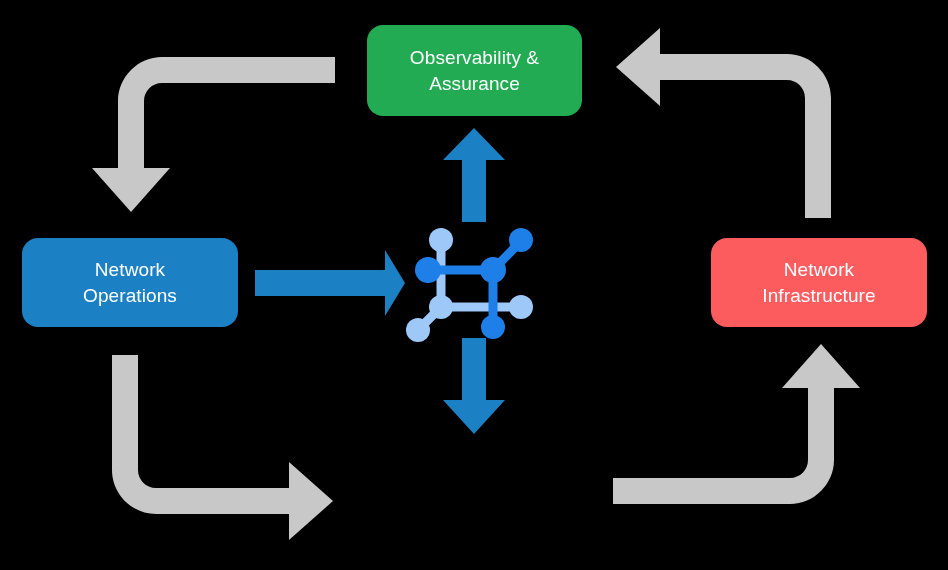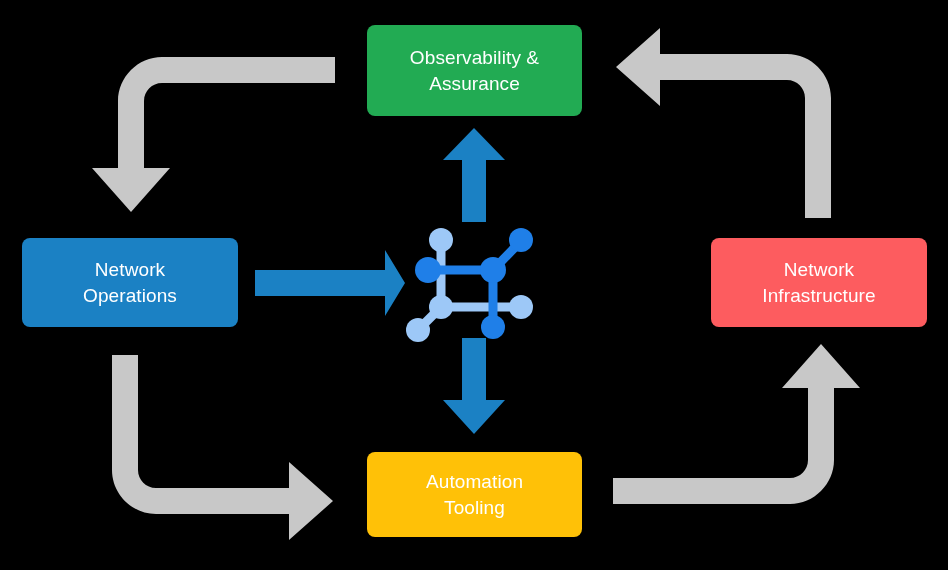--- a/index.html
+++ b/index.html
@@ -10,21 +10,21 @@
   #canvas {
     position: relative;
     width: 948px;
     height: 570px;
     background: #000000;
     overflow: hidden;
     font-family: "Liberation Sans", sans-serif;
   }
   .node-box {
     position: absolute;
-    border-radius: 8px;
+    border-radius: 16px;
     display: flex;
     align-items: center;
     justify-content: center;
     text-align: center;
     color: #ffffff;
     font-size: 19px;
     line-height: 1.32;
     font-weight: 400;
     letter-spacing: 0.1px;
     box-sizing: border-box;
@@ -173,16 +173,14 @@
 
   <div class="node-box" id="box-observability">Observability &amp;
 Assurance</div>
 
   <div class="node-box" id="box-network-operations">Network
 Operations</div>
 
   <div class="node-box" id="box-network-infrastructure">Network
 Infrastructure</div>
 
-  <div class="node-box" id="box-automation-tooling">Automation
-Tooling</div>
 
 </div>
 
 </body></html>

